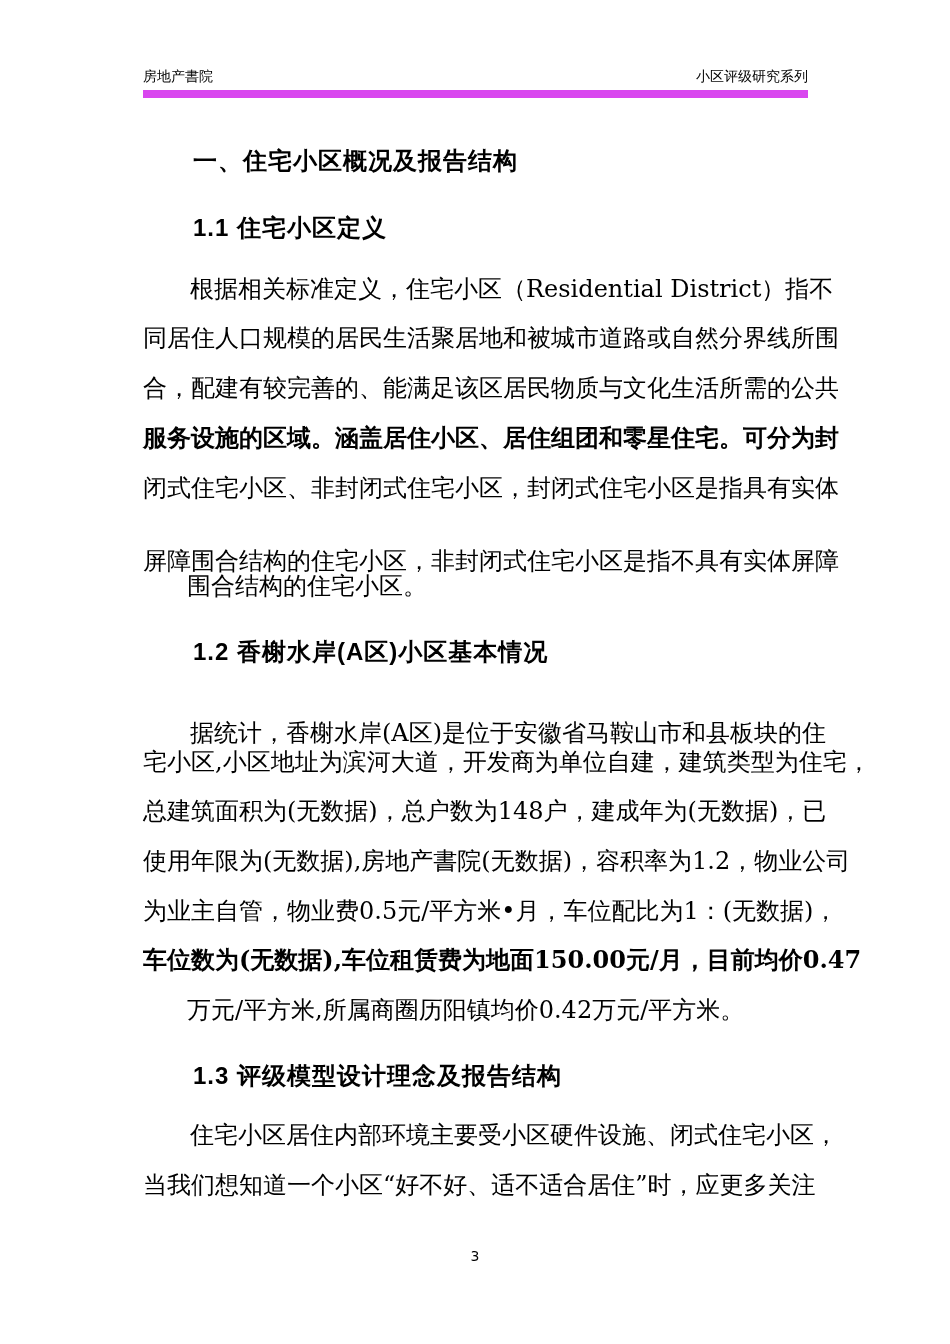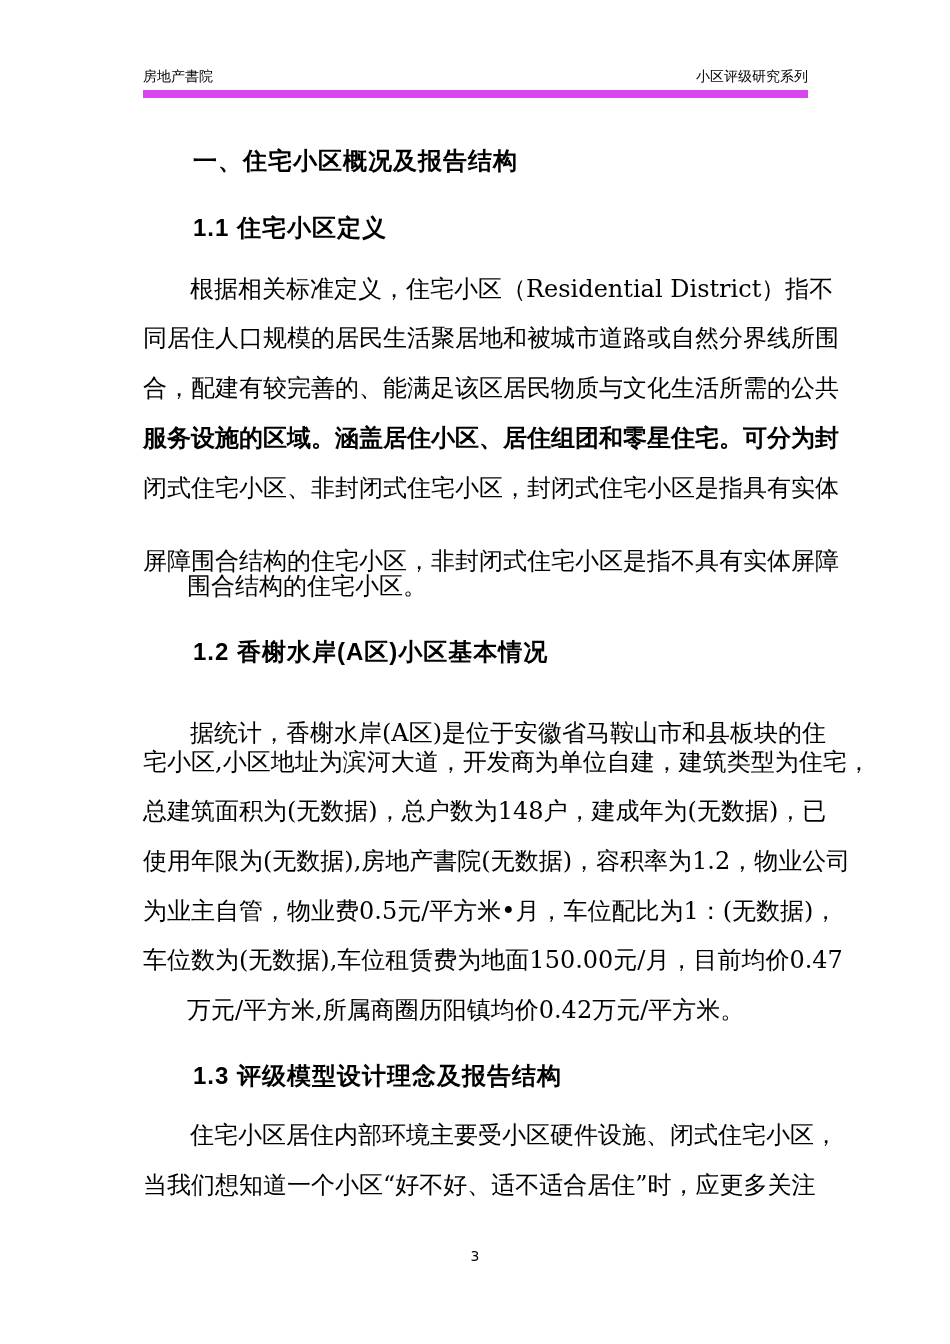--- a/index.html
+++ b/index.html
@@ -84,20 +84,20 @@
 <div class="line" style="top:475px;">闭式住宅小区、非封闭式住宅小区，封闭式住宅小区是指具有实体</div>
 <div class="line" style="top:548px;">屏障围合结构的住宅小区，非封闭式住宅小区是指不具有实体屏障</div>
 <div class="line last" style="top:573px;">围合结构的住宅小区。</div>
 
 <div class="h2" style="top:636px;">1.2 香榭水岸(A区)小区基本情况</div>
 <div class="line indent" style="top:684px;margin-top:36px;">据统计，香榭水岸(A区)是位于安徽省马鞍山市和县板块的住</div>
 <div class="line" style="top:749px;">宅小区,小区地址为滨河大道，开发商为单位自建，建筑类型为住宅，</div>
 <div class="line" style="top:798px;">总建筑面积为(无数据)，总户数为148户，建成年为(无数据)，已</div>
 <div class="line" style="top:848px;">使用年限为(无数据),房地产書院(无数据)，容积率为1.2，物业公司</div>
 <div class="line" style="top:898px;">为业主自管，物业费0.5元/平方米•月，车位配比为1：(无数据)，</div>
-<div class="line" style="top:947px;">车位数为(无数据),车位租赁费为地面150.00元/月，目前均价0.47</div>
+<div class="line" style="top:947px;font-weight:bold;">车位数为(无数据),车位租赁费为地面150.00元/月，目前均价0.47</div>
 <div class="line last" style="top:997px;">万元/平方米,所属商圈历阳镇均价0.42万元/平方米。</div>
 
 <div class="h2" style="top:1060px;">1.3 评级模型设计理念及报告结构</div>
 <div class="line indent" style="top:1122px;">住宅小区居住内部环境主要受小区硬件设施、闭式住宅小区，</div>
 <div class="line" style="top:1172px;">当我们想知道一个小区“好不好、适不适合居住”时，应更多关注</div>
 
 <div class="page-num">3</div>
 
 </body></html>

